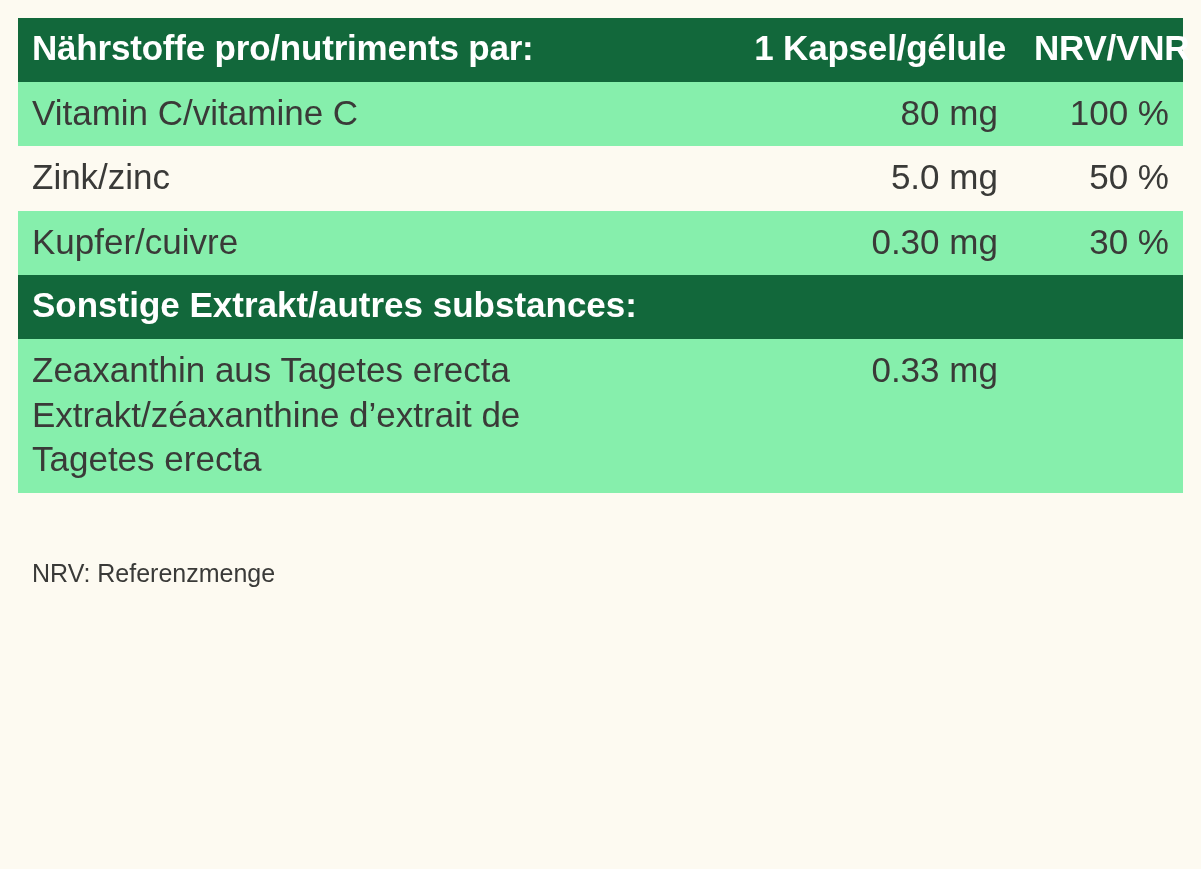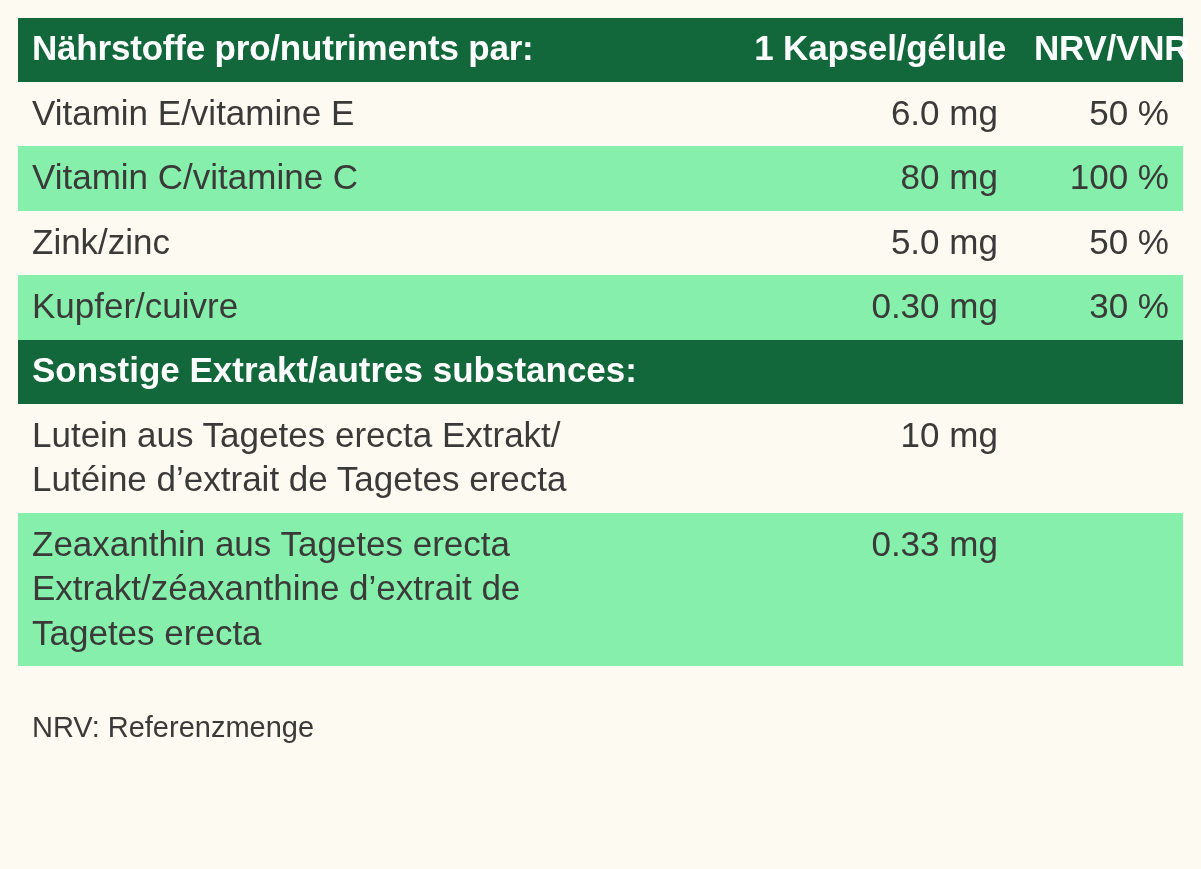--- a/index.html
+++ b/index.html
@@ -68,23 +68,23 @@
     color: #ffffff;
   }
   .subhead-row .cell {
     font-size: 35px;
     font-weight: bold;
     padding: 10px 14px 14px 14px;
     text-align: left;
   }
 
   .footnotes {
-    margin-top: 40px;
+    margin-top: 62px;
     padding-left: 14px;
-    font-size: 29px;
+    font-size: 25px;
     line-height: 1.45;
     color: #3a3a38;
   }
   .footnotes div { white-space: nowrap; }
 </style>
 </head>
 <body>
 
 <div class="sheet">
 
@@ -94,25 +94,20 @@
       <col style="width:24%">
       <col style="width:14%">
     </colgroup>
     <tbody>
       <tr class="head-row">
         <th class="cell name">Nährstoffe pro/nutriments par:</th>
         <th class="cell amount">1 Kapsel/gélule</th>
         <th class="cell nrv">NRV/VNR</th>
       </tr>
 
-      <tr class="row plain">
-        <td class="cell name">Vitamin E/vitamine E</td>
-        <td class="cell amount">6.0 mg</td>
-        <td class="cell nrv">50 %</td>
-      </tr>
 
       <tr class="row alt">
         <td class="cell name">Vitamin C/vitamine C</td>
         <td class="cell amount">80 mg</td>
         <td class="cell nrv">100 %</td>
       </tr>
 
       <tr class="row plain">
         <td class="cell name">Zink/zinc</td>
         <td class="cell amount">5.0 mg</td>
@@ -122,26 +117,20 @@
       <tr class="row alt">
         <td class="cell name">Kupfer/cuivre</td>
         <td class="cell amount">0.30 mg</td>
         <td class="cell nrv">30 %</td>
       </tr>
 
       <tr class="subhead-row">
         <td class="cell" colspan="3">Sonstige Extrakt/autres substances:</td>
       </tr>
 
-      <tr class="row plain">
-        <td class="cell name" style="white-space:pre-line">Lutein aus Tagetes erecta Extrakt/
-Lutéine d’extrait de Tagetes erecta</td>
-        <td class="cell amount">10 mg</td>
-        <td class="cell nrv"></td>
-      </tr>
 
       <tr class="row alt">
         <td class="cell name" style="white-space:pre-line">Zeaxanthin aus Tagetes erecta
 Extrakt/zéaxanthine d’extrait de
 Tagetes erecta</td>
         <td class="cell amount">0.33 mg</td>
         <td class="cell nrv"></td>
       </tr>
     </tbody>
   </table>

